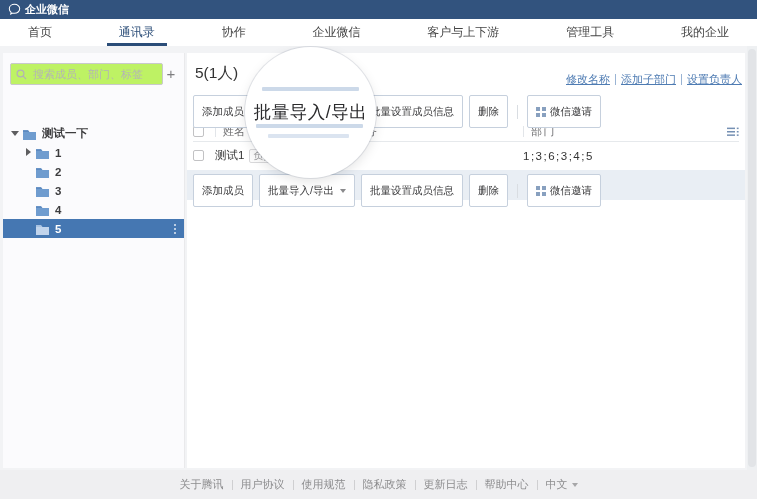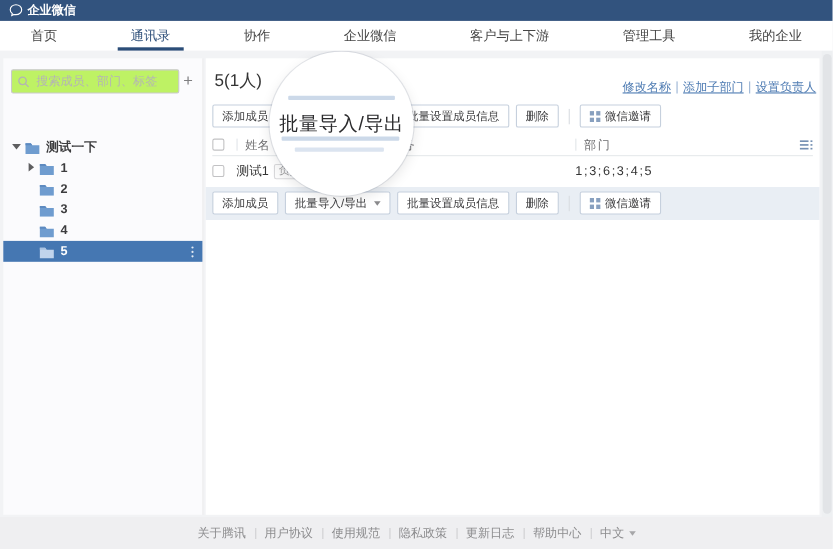--- a/index.html
+++ b/index.html
@@ -46,21 +46,21 @@
   .main { position:absolute; left:187px; top:53px; right:12px; bottom:31px; background:#fff; }
   .main-title { position:absolute; left:8px; top:10px; font-size:15.5px; color:#333; }
   .hdr-links { position:absolute; right:3px; top:19px; display:flex; align-items:center; font-size:11px; color:#4f7cb3; }
   .hlink { cursor:pointer; white-space:nowrap;text-decoration:underline; }
   .hsep { width:1px; height:11px; background:#9ab4d4; margin:0 5px; }
 
   .toolbar { position:absolute; left:6px; display:flex; align-items:center; gap:6px; z-index:2; }
   .toolbar.tb1 { top:42px; }
   .tb-band { position:absolute; left:0; right:0; top:117px; height:30px; background:#e9eef4; }
   .toolbar.tb2 { top:121px; }
-  .btn { display:inline-flex; align-items:center; gap:4px; height:21px; padding:0 8px; background:#fff; border:1px solid #c6d0dd; border-radius:2px; font-size:10.5px; color:#3c3c3e; cursor:pointer; white-space:nowrap; }
+  .btn { display:inline-flex; align-items:center; gap:4px; height:33px; padding:0 8px; background:#fff; border:1px solid #c6d0dd; border-radius:2px; font-size:10.5px; color:#3c3c3e; cursor:pointer; white-space:nowrap; }
   .caret { width:0; height:0; border-left:3.5px solid transparent; border-right:3.5px solid transparent; border-top:4px solid #8a8a8c; margin-left:2px; }
   .vdiv { width:1px; height:14px; background:#d9dde2; margin:0 3px; }
 
   .thead { position:absolute; left:6px; right:6px; top:69px; height:20px; display:flex; align-items:center; font-size:11px; color:#6d6d6f; border-bottom:1px solid #e6e9ec; }
   .trow  { position:absolute; left:6px; right:6px; top:90px; height:25px; display:flex; align-items:center; font-size:11.5px; color:#333; cursor:pointer; }
   .cell-cb { width:22px; flex:none; display:flex; align-items:center; }
   .cell-name { width:132px; flex:none; display:flex; align-items:center; }
   .cell-pos { width:176px; flex:none; display:flex; align-items:center; }
   .cell-dept { flex:1; display:flex; align-items:center; letter-spacing:1.5px; }
   .cell-icon { width:18px; flex:none; display:flex; justify-content:flex-end; cursor:pointer; }

